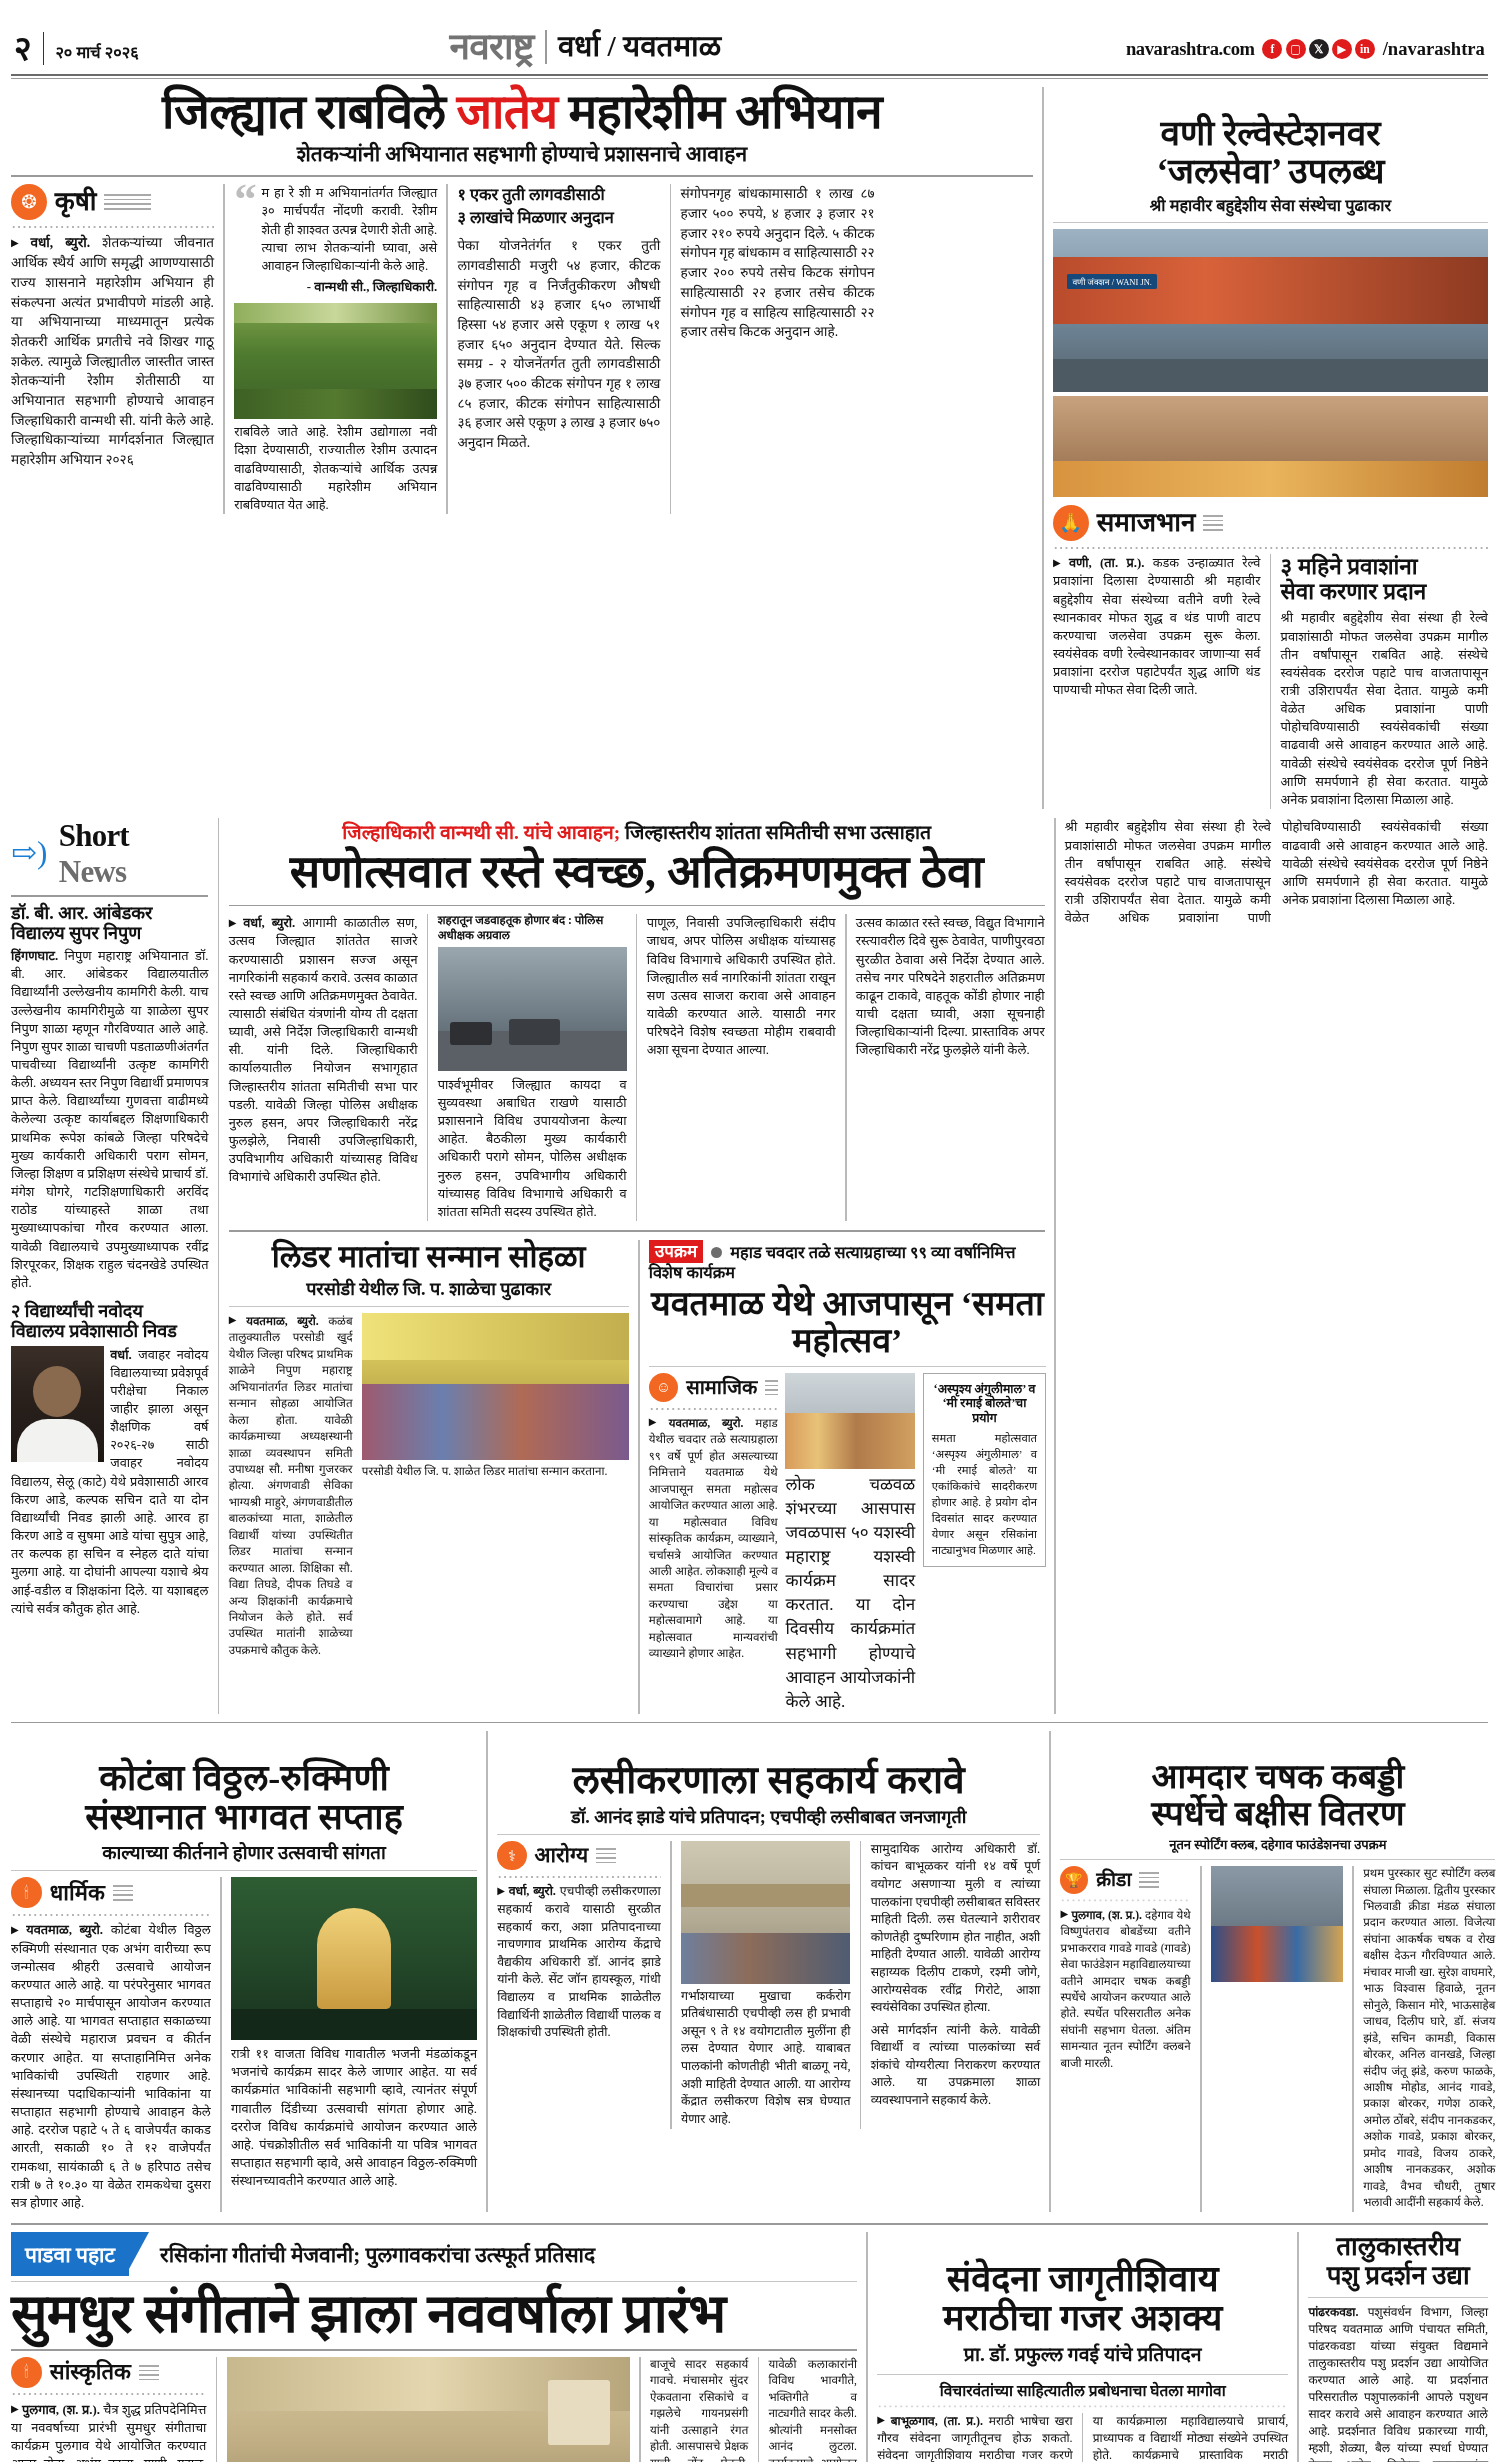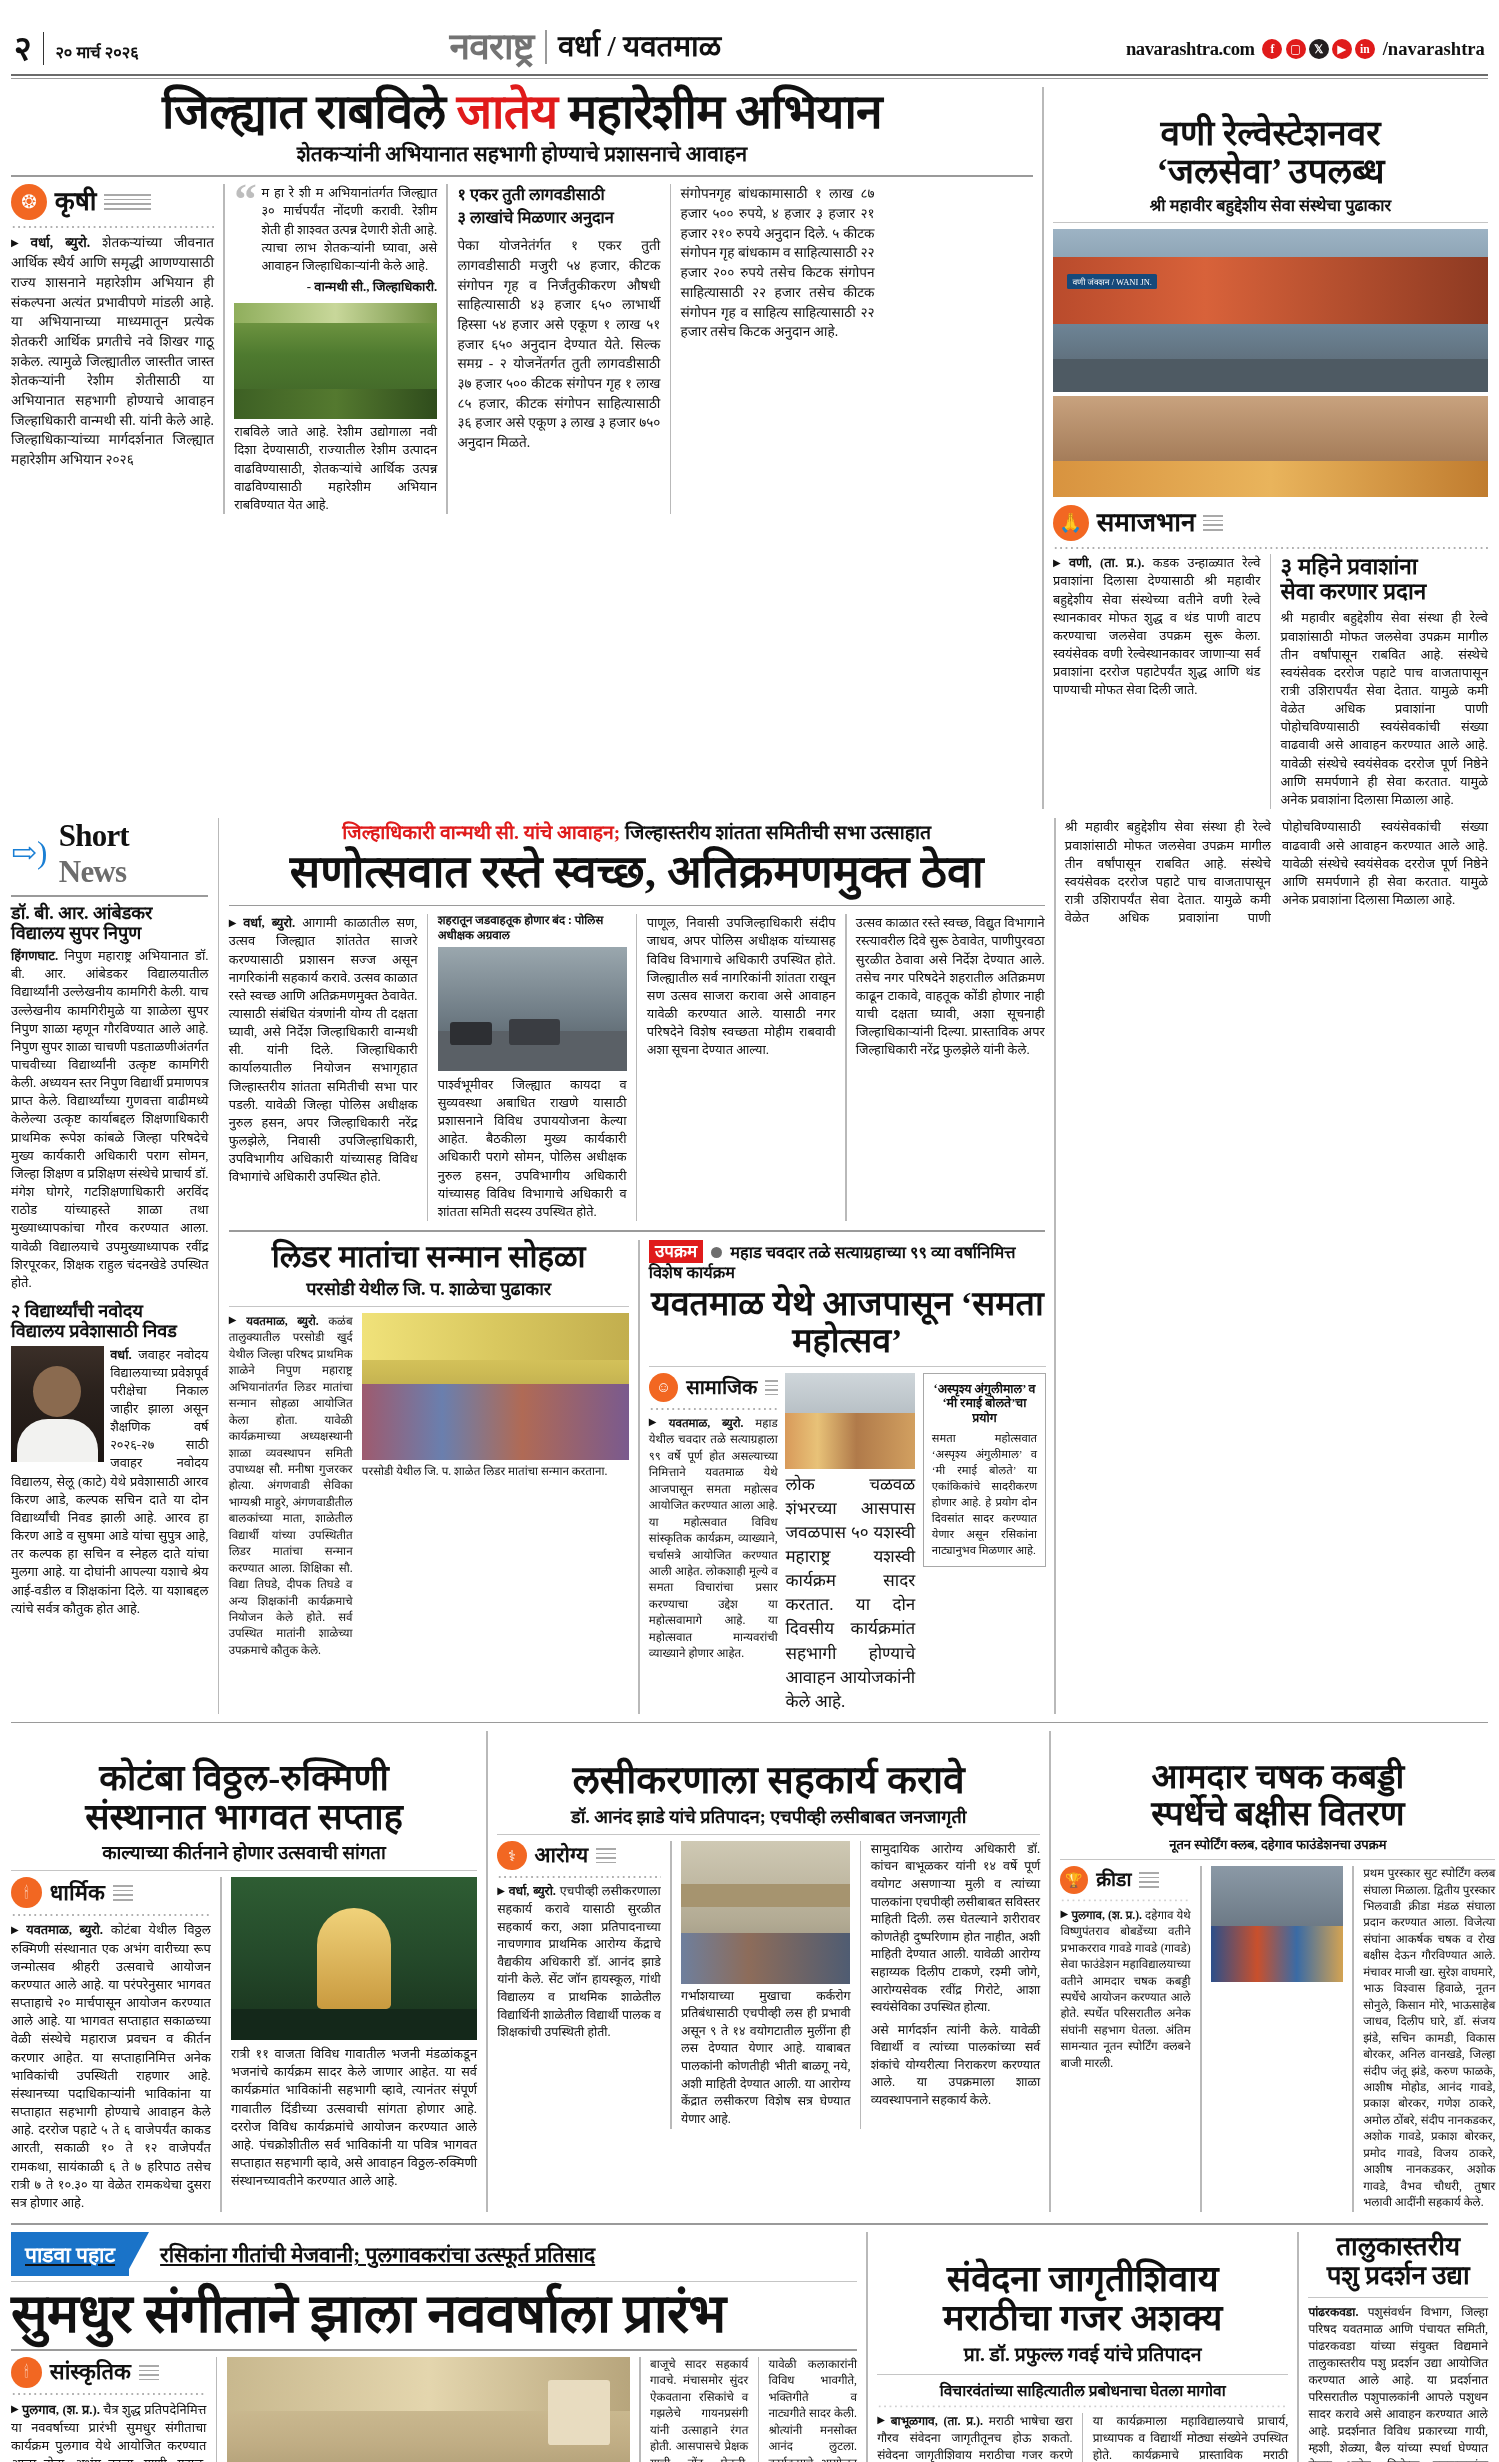--- a/index.html
+++ b/index.html
@@ -462,21 +462,21 @@
         </div>
       </div>
     </div>
   </div>
 
   <div class="hline" style="margin-top:11px;"></div>
 
   <div class="row">
 
     <div style="width:846px;">
-      <div style="display:flex;align-items:center;gap:31px;text-decoration:underline;">
+      <div style="display:flex;align-items:center;gap:31px;">
         <span class="chip-blue">पाडवा पहाट</span>
         <span style="font-size:21px;font-weight:700;">रसिकांना गीतांची मेजवानी; पुलगावकरांचा उत्स्फूर्त प्रतिसाद</span>
       </div>
       <div class="hline-thin" style="margin:4.7px 0 4.7px;"></div>
       <h1 class="head" style="font-size:54px;">सुमधुर संगीताने झाला नववर्षाला प्रारंभ</h1>
       <div class="hline" style="margin:6.2px 0;"></div>
 
       <div class="row">
         <div style="width:203px;">
           <div class="sec">

